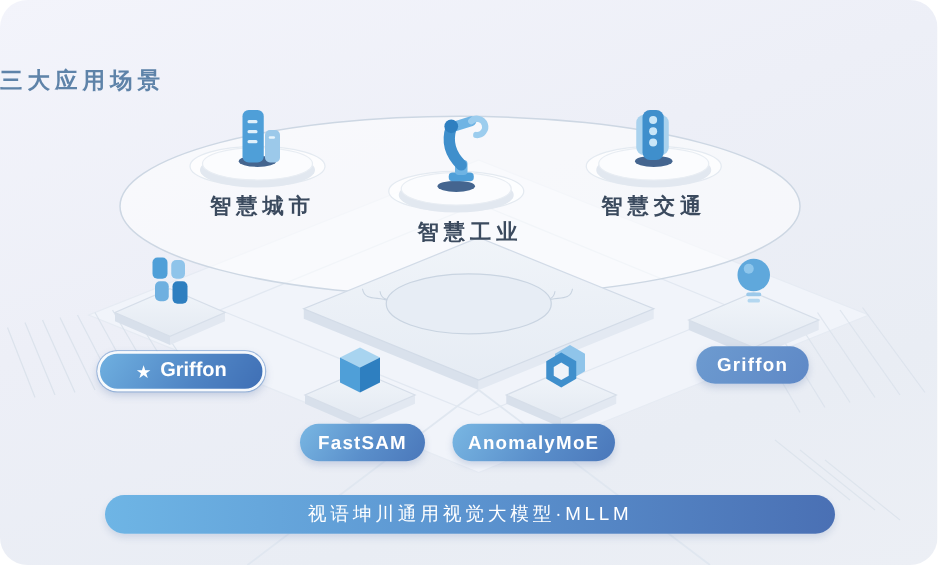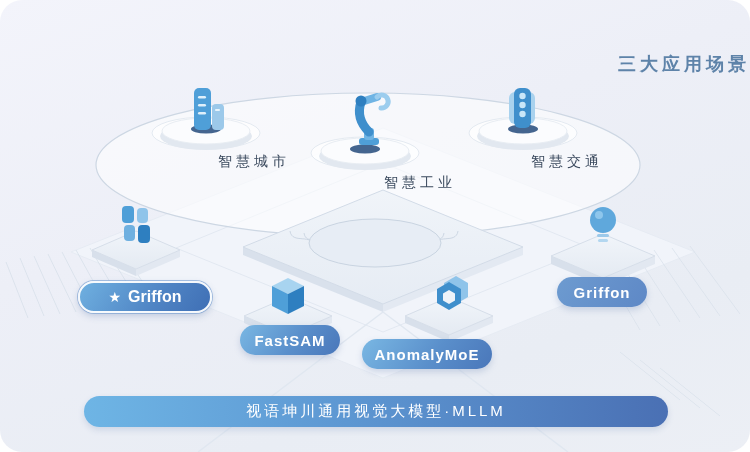--- a/index.html
+++ b/index.html
@@ -5,25 +5,25 @@
   html,body{margin:0;padding:0;background:#ffffff;}
   .canvas{
     position:relative;width:750px;height:452px;overflow:hidden;
     border-radius:22px;
     background:linear-gradient(160deg,#f3f4fb 0%,#edeff7 40%,#e9edf4 75%,#eceff5 100%);
     font-family:"Liberation Sans","DejaVu Sans",sans-serif;
   }
   .scene{position:absolute;left:0;top:0;width:750px;height:452px;}
   .abs{position:absolute;}
   .title{
-    left:0;top:52px;width:750px;text-align:right;
+    left:0;top:52px;width:750px;text-align:left;
     font-size:18px;font-weight:bold;color:#5e83a9;letter-spacing:4px;
   }
   .scenario-label{
-    width:160px;text-align:right;font-size:14px;font-weight:normal;
+    width:160px;text-align:center;font-size:17px;font-weight:bold;
     color:#3b4a5e;letter-spacing:4px;
   }
   .lab-city{left:130px;top:153px;}
   .lab-industry{left:296px;top:174px;}
   .lab-traffic{left:443px;top:153px;}
   .icon-wrap{pointer-events:none;}
   .badge{
     display:flex;align-items:center;justify-content:center;
     color:#ffffff;font-weight:bold;
     border-radius:16px;
@@ -31,21 +31,21 @@
     box-shadow:0 3px 6px rgba(90,120,170,0.25);
   }
   .badge-physvlm{
     left:78px;top:281px;width:134px;height:32px;font-size:16px;
     border:2px solid rgba(255,255,255,0.95);
     box-shadow:0 0 0 1px rgba(106,150,205,0.55),0 3px 7px rgba(90,120,170,0.3);
     background:linear-gradient(125deg,#6fb0e0 0%,#4f84c4 60%,#3f6fb5 100%);
     box-sizing:border-box;
   }
   .badge-physvlm .star{margin-right:7px;font-size:14px;line-height:1;}
-  .badge-fastsam{left:240px;top:325px;width:100px;height:30px;font-size:15px;letter-spacing:1px;}
+  .badge-fastsam{left:240px;top:339px;width:100px;height:30px;font-size:15px;letter-spacing:1px;}
   .badge-anomalymoe{left:362px;top:339px;width:130px;height:30px;font-size:15px;letter-spacing:1px;}
   .badge-griffon{
     left:557px;top:277px;width:90px;height:30px;font-size:15px;letter-spacing:1px;
     background:linear-gradient(125deg,#6d9bd0 0%,#5e88c6 100%);
     text-align:right;
   }
   .banner{
     left:84px;top:396px;width:584px;height:31px;border-radius:16px;
     display:flex;align-items:center;justify-content:center;
     background:linear-gradient(90deg,#6eb5e5 0%,#5d97d2 45%,#4a70b4 100%);

